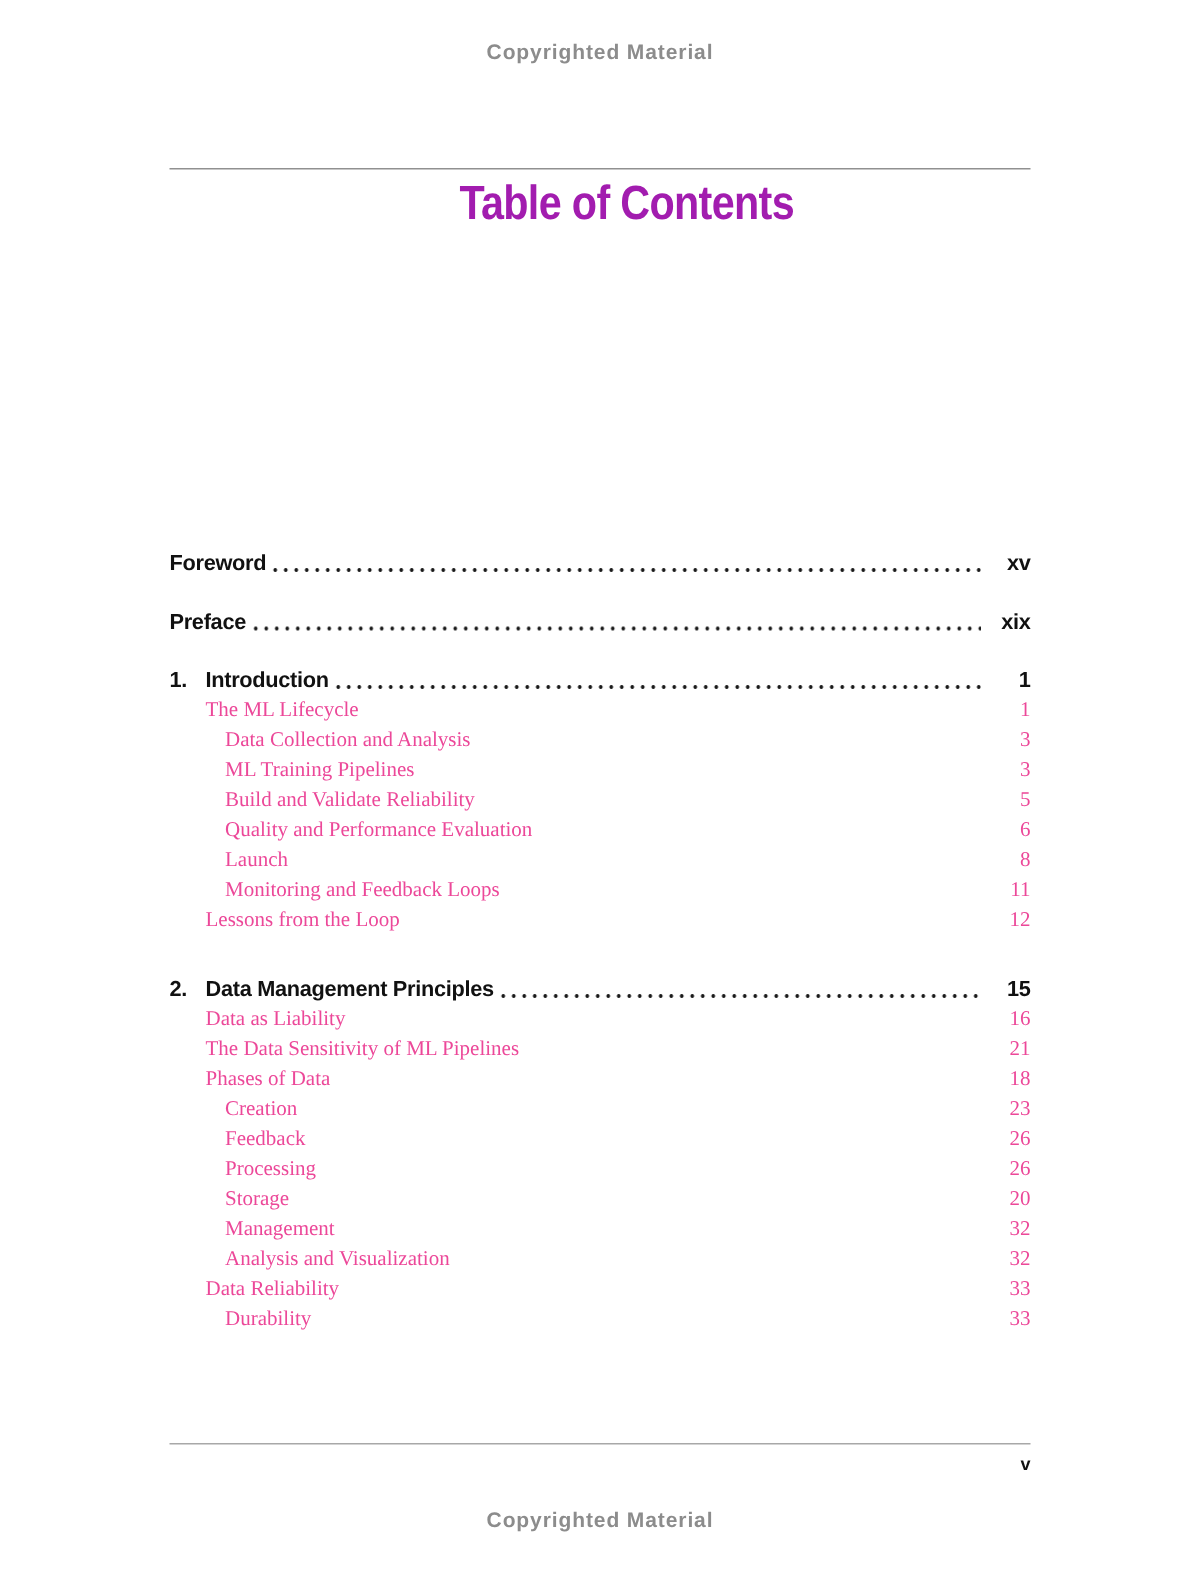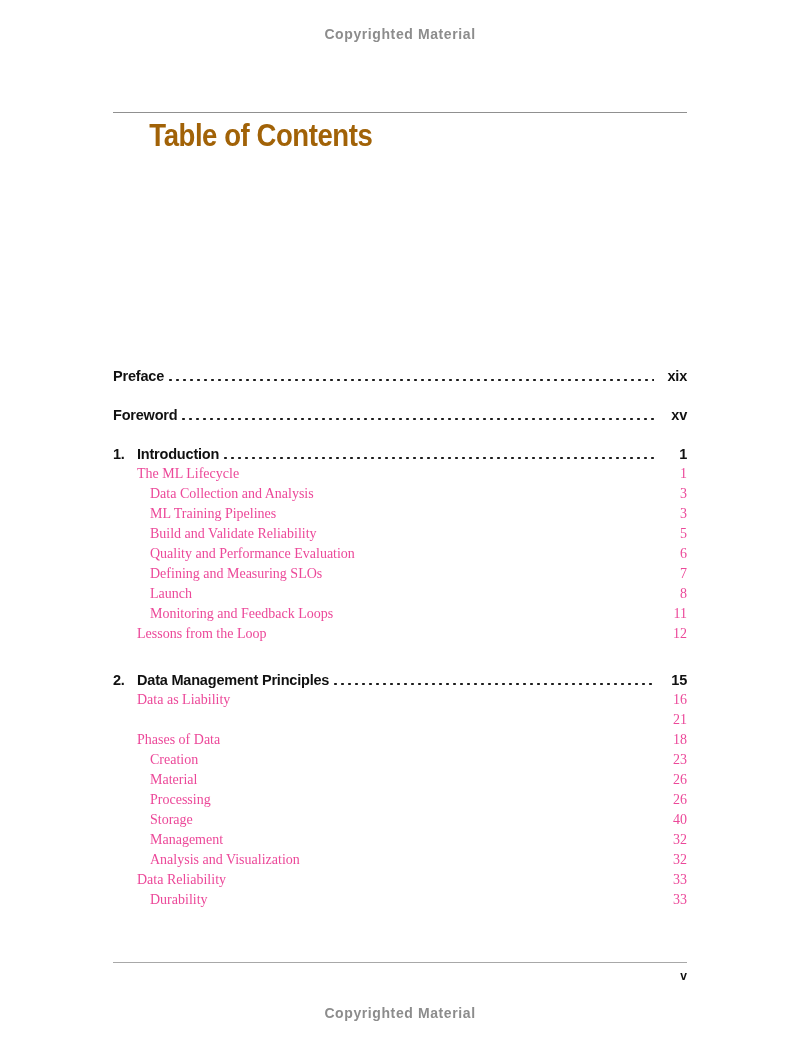--- a/index.html
+++ b/index.html
@@ -21,24 +21,24 @@
   .watermark.top{top:26px;}
   .watermark.bottom{top:1005px;}
   .rule{
     position:absolute;left:113px;width:574px;height:1px;
     background:#909090;
   }
   .rule.top{top:112px;}
   .rule.bottom{top:962px;background:#a8a8a8;}
   .page-title{
     position:absolute;left:113px;top:115px;width:574px;
-    text-align:left;
+    text-align:center;
     font-family:"Liberation Sans", sans-serif;
     font-weight:bold;font-size:32px;line-height:40px;
-    color:#a16207;
+    color:#a21caf;
   }
   .page-title .squeeze{
     display:inline-block;
     transform:scaleX(0.86);
     transform-origin:100% 50%;
     letter-spacing:-0.5px;
   }
   .toc{
     position:absolute;left:113px;top:366px;width:574px;
   }
@@ -92,28 +92,28 @@
   <div class="watermark top">Copyrighted Material</div>
 
   <div class="rule top"></div>
 
   <div class="page-title">
     <span class="squeeze">Table of Contents</span>
   </div>
 
   <div class="toc" id="toc">
       <div class="row bold-row front-row">
+        <span class="label">Foreword</span>
+        <span class="leader"></span>
+        <span class="pg">xv</span>
+      </div>
+      <div class="row bold-row front-row">
         <span class="label">Preface</span>
         <span class="leader"></span>
         <span class="pg">xix</span>
-      </div>
-      <div class="row bold-row front-row">
-        <span class="label">Foreword</span>
-        <span class="leader"></span>
-        <span class="pg">xv</span>
       </div>
       <div class="chapter">
         <div class="row bold-row chapter-heading">
           <span class="num">1.</span>
           <span class="label">Introduction</span>
           <span class="leader"></span>
           <span class="pg">1</span>
         </div>
         <div class="row entry level-1">
           <span class="label">The ML Lifecycle</span>
@@ -134,25 +134,20 @@
           <span class="label">Build and Validate Reliability</span>
           <span class="spacer"></span>
           <span class="pg">5</span>
         </div>
         <div class="row entry level-2">
           <span class="label">Quality and Performance Evaluation</span>
           <span class="spacer"></span>
           <span class="pg">6</span>
         </div>
         <div class="row entry level-2">
-          <span class="label">Defining and Measuring SLOs</span>
-          <span class="spacer"></span>
-          <span class="pg">7</span>
-        </div>
-        <div class="row entry level-2">
           <span class="label">Launch</span>
           <span class="spacer"></span>
           <span class="pg">8</span>
         </div>
         <div class="row entry level-2">
           <span class="label">Monitoring and Feedback Loops</span>
           <span class="spacer"></span>
           <span class="pg">11</span>
         </div>
         <div class="row entry level-1">
@@ -167,47 +162,48 @@
           <span class="label">Data Management Principles</span>
           <span class="leader"></span>
           <span class="pg">15</span>
         </div>
         <div class="row entry level-1">
           <span class="label">Data as Liability</span>
           <span class="spacer"></span>
           <span class="pg">16</span>
         </div>
         <div class="row entry level-1">
+          <span class="label">The Data Sensitivity of ML Pipelines</span>
           <span class="spacer"></span>
           <span class="pg">21</span>
         </div>
         <div class="row entry level-1">
           <span class="label">Phases of Data</span>
           <span class="spacer"></span>
           <span class="pg">18</span>
         </div>
         <div class="row entry level-2">
           <span class="label">Creation</span>
           <span class="spacer"></span>
           <span class="pg">23</span>
         </div>
         <div class="row entry level-2">
-          <span class="label">Material</span>
+          <span class="label">Feedback</span>
           <span class="spacer"></span>
           <span class="pg">26</span>
         </div>
         <div class="row entry level-2">
           <span class="label">Processing</span>
           <span class="spacer"></span>
           <span class="pg">26</span>
         </div>
         <div class="row entry level-2">
           <span class="label">Storage</span>
           <span class="spacer"></span>
-          <span class="pg">40</span>
+          <span class="pg">20</span>
         </div>
         <div class="row entry level-2">
           <span class="label">Management</span>
           <span class="spacer"></span>
           <span class="pg">32</span>
         </div>
         <div class="row entry level-2">
           <span class="label">Analysis and Visualization</span>
           <span class="spacer"></span>
           <span class="pg">32</span>

